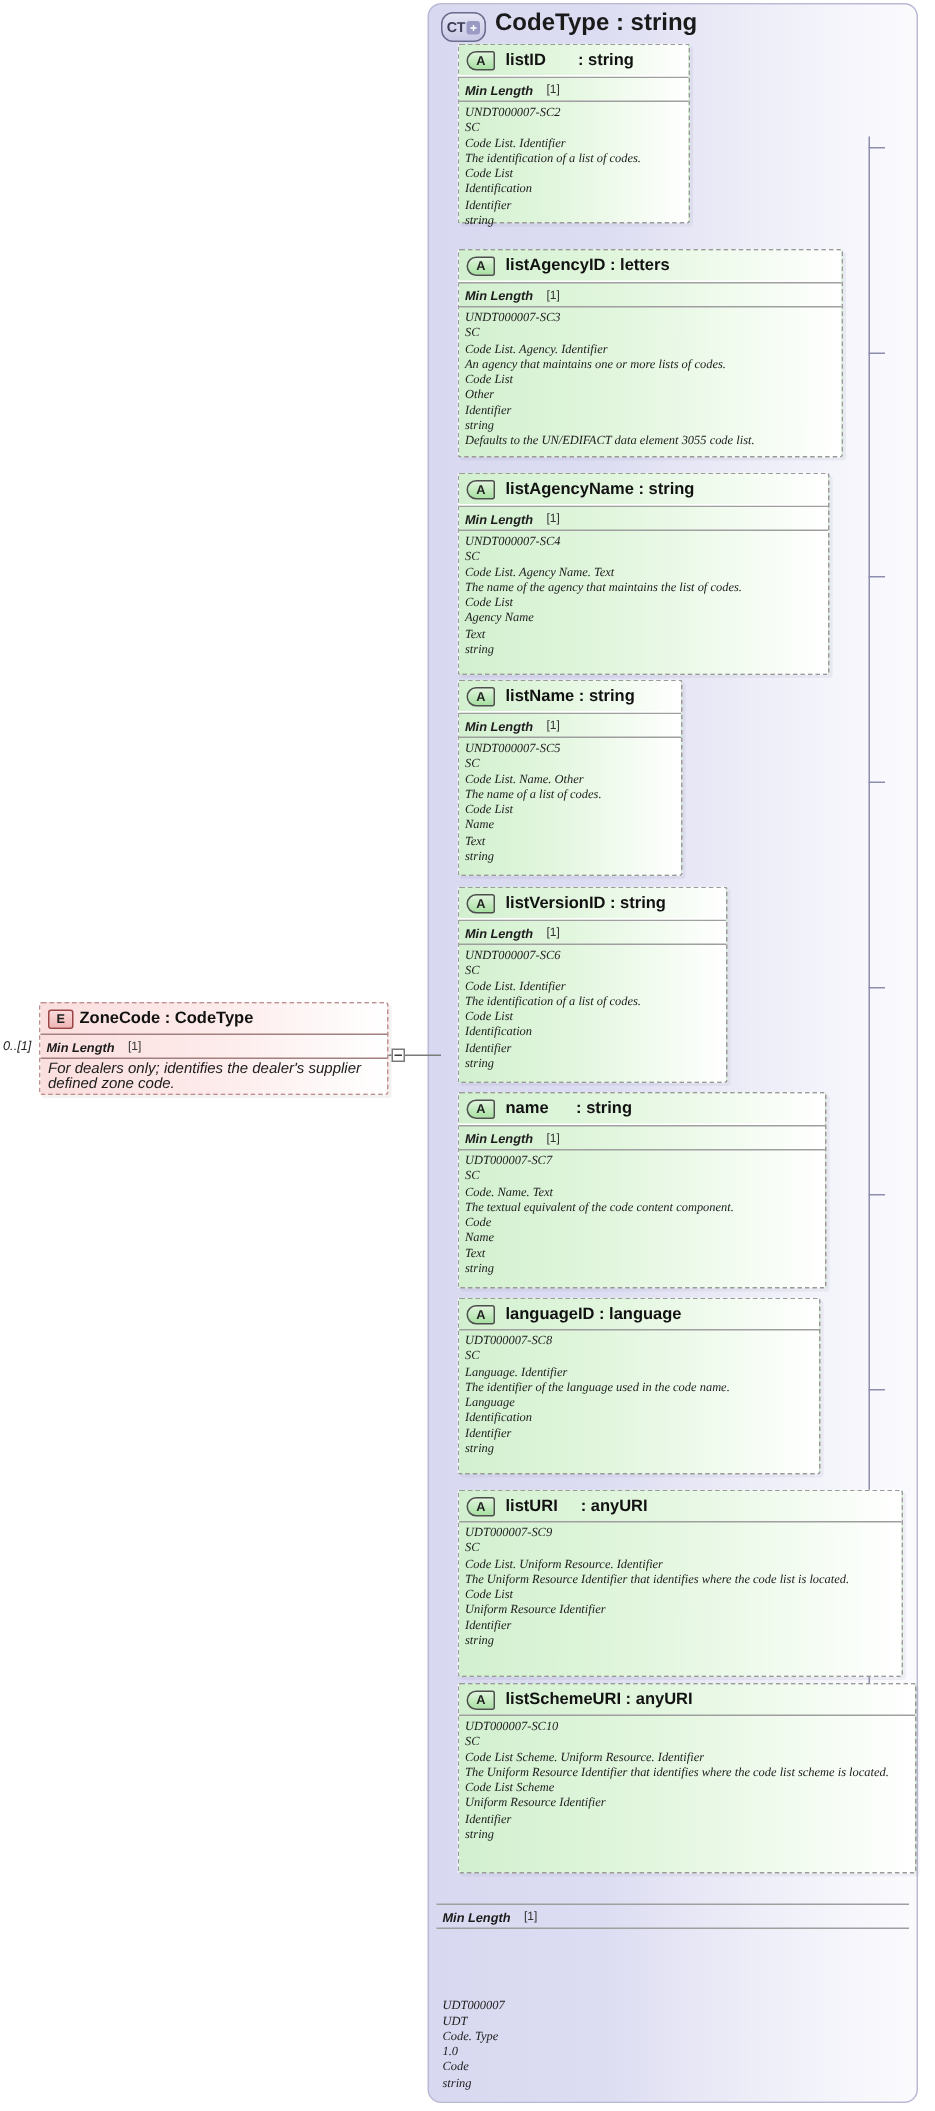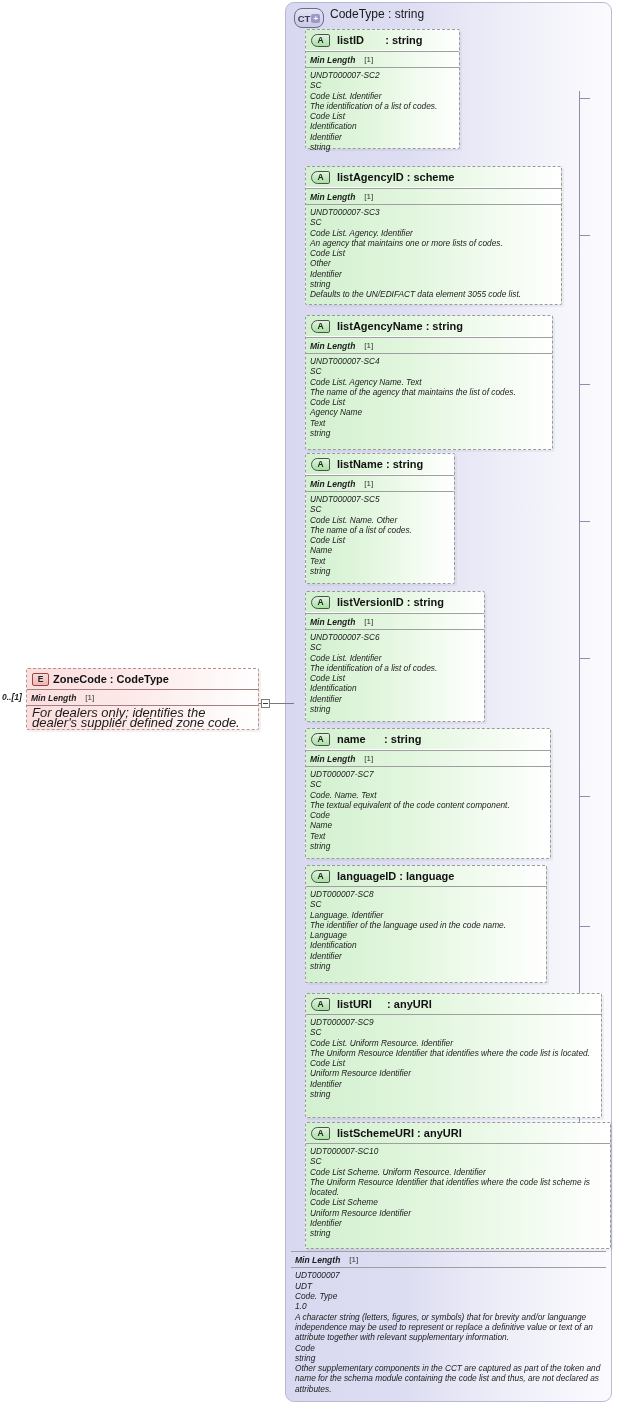--- a/index.html
+++ b/index.html
@@ -63,22 +63,22 @@
     font-size: 8px;
     line-height: 9px;
     text-align: center;
     font-weight: bold;
   }
 
   .ct-title {
     position: absolute;
     left: 44px;
     top: 4px;
-    font-size: 12px;
-    font-weight: normal;
+    font-size: 16px;
+    font-weight: bold;
     color: #1a1a1a;
     white-space: pre;
   }
 
   
   .rail {
     position: absolute;
     left: 293px;
     top: 88px;
     width: 1px;
@@ -149,37 +149,38 @@
     font-style: normal;
     font-size: 8px;
     color: #333;
   }
   .attr-doc {
     padding: 2px 4px 3px 4px;
     font-size: 8.3px;
     font-style: italic;
     color: #1b1b1b;
     line-height: 10.3px;
+    font-family: Liberation Serif, serif;
   }
   .attr-doc div { white-space: normal; }
 
   
   .ct-foot {
     position: absolute;
     left: 5px;
     right: 5px;
     bottom: 4px;
     box-sizing: border-box;
   }
   .ct-foot .attr-facet {
     border-top: 1px solid #9f9f9f;
     border-bottom: 1px solid #9f9f9f;
     background: transparent;
   }
-  .ct-foot .attr-doc { background: transparent; }
+  .ct-foot .attr-doc { background: transparent; margin-top: 44px; }
 
   
   .el-box {
     position: absolute;
     left: 26px;
     top: 668px;
     width: 233px;
     height: 62px;
     border: 1px dashed #c08f8f;
     border-radius: 2px;
@@ -226,33 +227,33 @@
     color: #1c1c1c;
   }
   .el-facet .facet-val {
     margin-left: 9px;
     font-style: normal;
     font-size: 8px;
     color: #333;
   }
   .el-doc {
     padding: 2px 5px;
-    font-size: 13px;
+    font-size: 10px;
     font-style: italic;
     color: #1b1b1b;
     line-height: 10.3px;
   }
 
   .cardinality {
     position: absolute;
     left: 2px;
     top: 692px;
     font-size: 8.5px;
     font-style: italic;
-    font-weight: bold;
+    font-weight: normal;
     color: #222;
   }
 
   
   .conn-line {
     position: absolute;
     background: #7a7a7a;
   }
   .collapse-box {
     position: absolute;
@@ -315,21 +316,21 @@
         <div>Code List</div>
         <div>Identification</div>
         <div>Identifier</div>
         <div>string</div>
       </div>
     </div>
 
     <div class="attr-box" style="left:19px; top:163px; width:257px; height:139px;">
       <div class="attr-head">
         <span class="a-badge">A</span>
-        <span class="attr-name">listAgencyID : scheme</span>
+        <span class="attr-name">listAgencyID : letters</span>
       </div>
       <div class="attr-facet">
         <span class="facet-label">Min Length</span>
         <span class="facet-val">[1]</span>
       </div>
       <div class="attr-doc">
         <div>UNDT000007-SC3</div>
         <div>SC</div>
         <div>Code List. Agency. Identifier</div>
         <div>An agency that maintains one or more lists of codes.</div>
@@ -479,24 +480,22 @@
     <div class="ct-foot">
       <div class="attr-facet">
         <span class="facet-label">Min Length</span>
         <span class="facet-val">[1]</span>
       </div>
       <div class="attr-doc">
         <div>UDT000007</div>
         <div>UDT</div>
         <div>Code. Type</div>
         <div>1.0</div>
-        <div>A character string (letters, figures, or symbols) that for brevity and/or languange independence may be used to represent or replace a definitive value or text of an attribute together with relevant supplementary information.</div>
         <div>Code</div>
         <div>string</div>
-        <div>Other supplementary components in the CCT are captured as part of the token and name for the schema module containing the code list and thus, are not declared as attributes.</div>
       </div>
     </div>
 
   </div>
 
   <div class="cardinality">0..[1]</div>
 
   <div class="el-box">
     <div class="el-head">
       <span class="e-badge">E</span>

